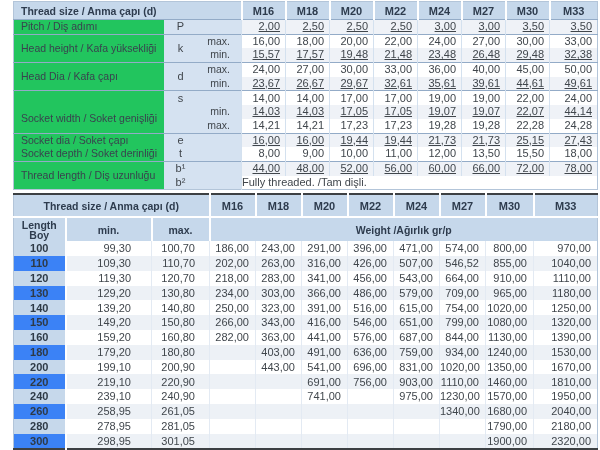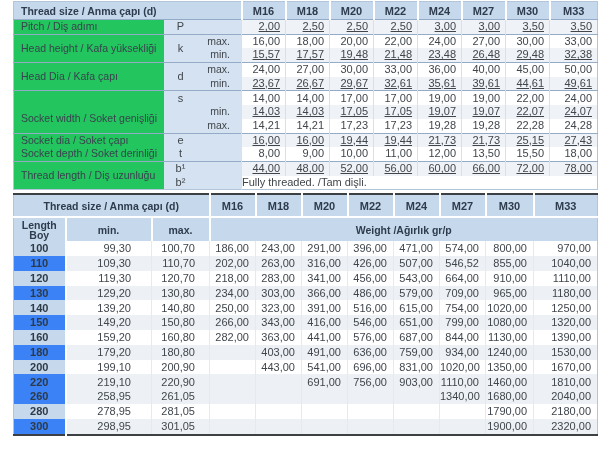--- a/index.html
+++ b/index.html
@@ -158,21 +158,21 @@
           <td class="lbl" rowspan="2">Socket width / Soket genişliği</td>
           <td class="sym" rowspan="2"></td>
           <td class="sub">min.</td>
           <td class="num">14,03</td>
           <td class="num">14,03</td>
           <td class="num">17,05</td>
           <td class="num">17,05</td>
           <td class="num">19,07</td>
           <td class="num">19,07</td>
           <td class="num">22,07</td>
-          <td class="num">24,07</td>
+          <td class="num">44,14</td>
         </tr>
         <tr>
           <td class="sub">max.</td>
           <td class="num">14,21</td>
           <td class="num">14,21</td>
           <td class="num">17,23</td>
           <td class="num">17,23</td>
           <td class="num">19,28</td>
           <td class="num">19,28</td>
           <td class="num">22,28</td>
@@ -385,20 +385,33 @@
           <td class="mm mm-max">220,90</td>
           <td class="num"></td>
           <td class="num"></td>
           <td class="num">691,00</td>
           <td class="num">756,00</td>
           <td class="num">903,00</td>
           <td class="num">1110,00</td>
           <td class="num">1460,00</td>
           <td class="num">1810,00</td>
         </tr>
+        <tr>
+          <td class="len">240</td>
+          <td class="mm mm-min">239,10</td>
+          <td class="mm mm-max">240,90</td>
+          <td class="num"></td>
+          <td class="num"></td>
+          <td class="num">741,00</td>
+          <td class="num"></td>
+          <td class="num">975,00</td>
+          <td class="num">1230,00</td>
+          <td class="num">1570,00</td>
+          <td class="num">1950,00</td>
+        </tr>
         <tr class="alt">
           <td class="len">260</td>
           <td class="mm mm-min">258,95</td>
           <td class="mm mm-max">261,05</td>
           <td class="num"></td>
           <td class="num"></td>
           <td class="num"></td>
           <td class="num"></td>
           <td class="num"></td>
           <td class="num">1340,00</td>

